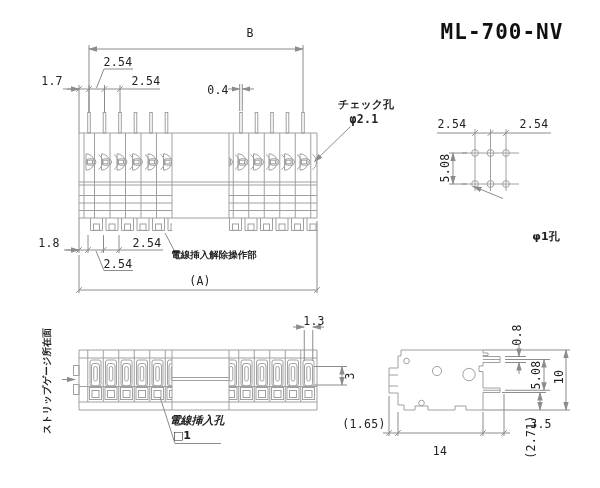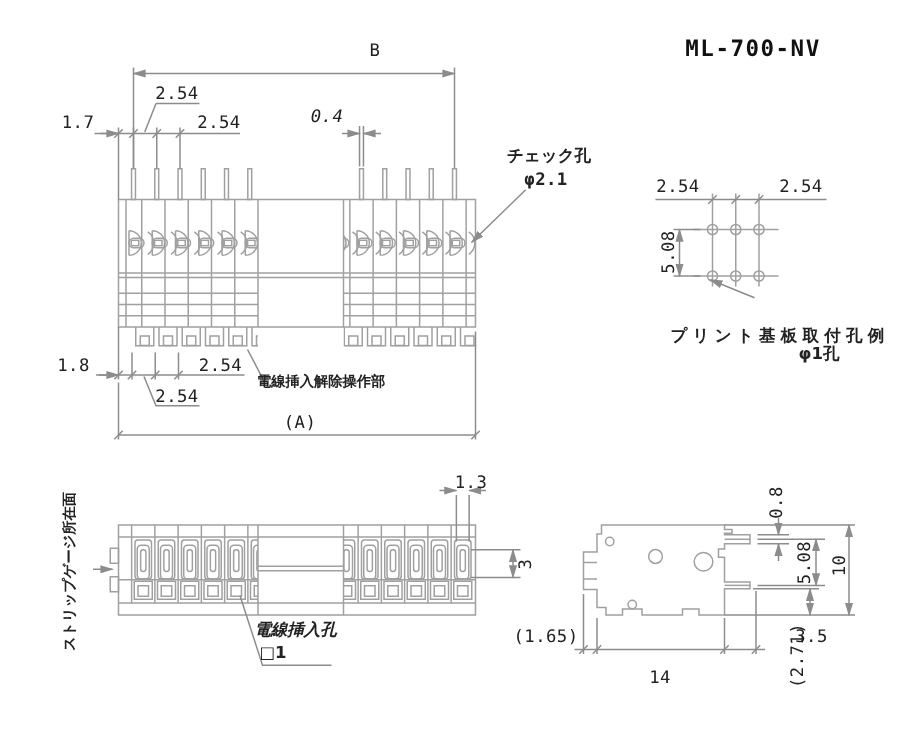--- a/index.html
+++ b/index.html
@@ -4,21 +4,21 @@
 <style>
   html,body{margin:0;padding:0;background:#fff;}
   #canvas{position:relative;width:600px;height:488px;background:#ffffff;overflow:hidden;
           font-family:"DejaVu Sans","Liberation Sans",sans-serif;}
   svg{position:absolute;left:0;top:0;}
   .t{position:absolute;transform:translate(-50%,-50%);white-space:nowrap;color:#222;}
   .rot{transform:translate(-50%,-50%) rotate(-90deg);}
   .num{font-family:"DejaVu Sans Mono","Liberation Mono",monospace;font-size:11.5px;font-weight:500;letter-spacing:0.3px;}
   .jp{font-family:"DejaVu Sans","Liberation Sans",sans-serif;font-size:11px;font-weight:700;}
   .jp-sm{font-size:9.5px;}
-  .title{font-family:"DejaVu Sans Mono","Liberation Mono",monospace;font-size:15px;font-weight:600;letter-spacing:1px;color:#111;}
+  .title{font-family:"DejaVu Sans Mono","Liberation Mono",monospace;font-size:21px;font-weight:600;letter-spacing:1px;color:#111;}
   .caption{font-size:11px;letter-spacing:3.5px;}
 </style>
 </head>
 <body>
 
 <div id="canvas">
 
 <svg width="600" height="488" viewBox="0 0 600 488">
   <defs>
     <marker id="ar" viewBox="0 0 10 6" refX="9" refY="3" markerWidth="9" markerHeight="5.4" orient="auto">
@@ -292,34 +292,33 @@
         <line x1="504" y1="394" x2="504" y2="436"></line>
   </g>
 </svg>
 
 <div class="t title" style="left:502px;top:32px;">ML-700-NV</div>
 
 <div class="t num" style="left:250px;top:33px;">B</div>
 <div class="t num" style="left:118px;top:62px;">2.54</div>
 <div class="t num" style="left:146px;top:81px;">2.54</div>
 <div class="t num" style="left:52px;top:81px;">1.7</div>
-<div class="t num" style="left:218px;top:77px;font-style:italic;">0.4</div>
+<div class="t num" style="left:218px;top:90px;">0.4</div>
 <div class="t jp" style="left:366px;top:104px;">チェック孔</div>
 <div class="t num" style="left:364px;top:118.5px;font-weight:bold;">φ2.1</div>
 <div class="t num" style="left:49px;top:243px;">1.8</div>
 <div class="t num" style="left:147px;top:243px;">2.54</div>
 <div class="t num" style="left:118px;top:263.5px;">2.54</div>
 <div class="t jp jp-sm" style="left:214px;top:255px;">電線挿入解除操作部</div>
 <div class="t num" style="left:200px;top:281px;">(A)</div>
 
 <div class="t num" style="left:452px;top:124px;">2.54</div>
 <div class="t num" style="left:534px;top:124px;">2.54</div>
 <div class="t num rot" style="left:445px;top:168px;">5.08</div>
 <div class="t jp" style="left:546px;top:200px;margin-top:36px;">φ1孔</div>
-<div class="t jp caption" style="left:520px;top:224px;">プリント基板取付孔例</div>
 
 <div class="t jp jp-sm rot" style="left:47px;top:381px;">ストリップゲージ所在面</div>
 <div class="t num" style="left:314px;top:320.5px;">1.3</div>
 <div class="t num rot" style="left:350px;top:375.5px;">3</div>
 <div class="t jp" style="left:197px;top:420px;font-style:italic;">電線挿入孔</div>
 <div class="t jp" style="left:182px;top:435px;">□1</div>
 
 <div class="t num rot" style="left:517px;top:335px;">0.8</div>
 <div class="t num rot" style="left:536px;top:375px;">5.08</div>
 <div class="t num rot" style="left:559px;top:377px;">10</div>

